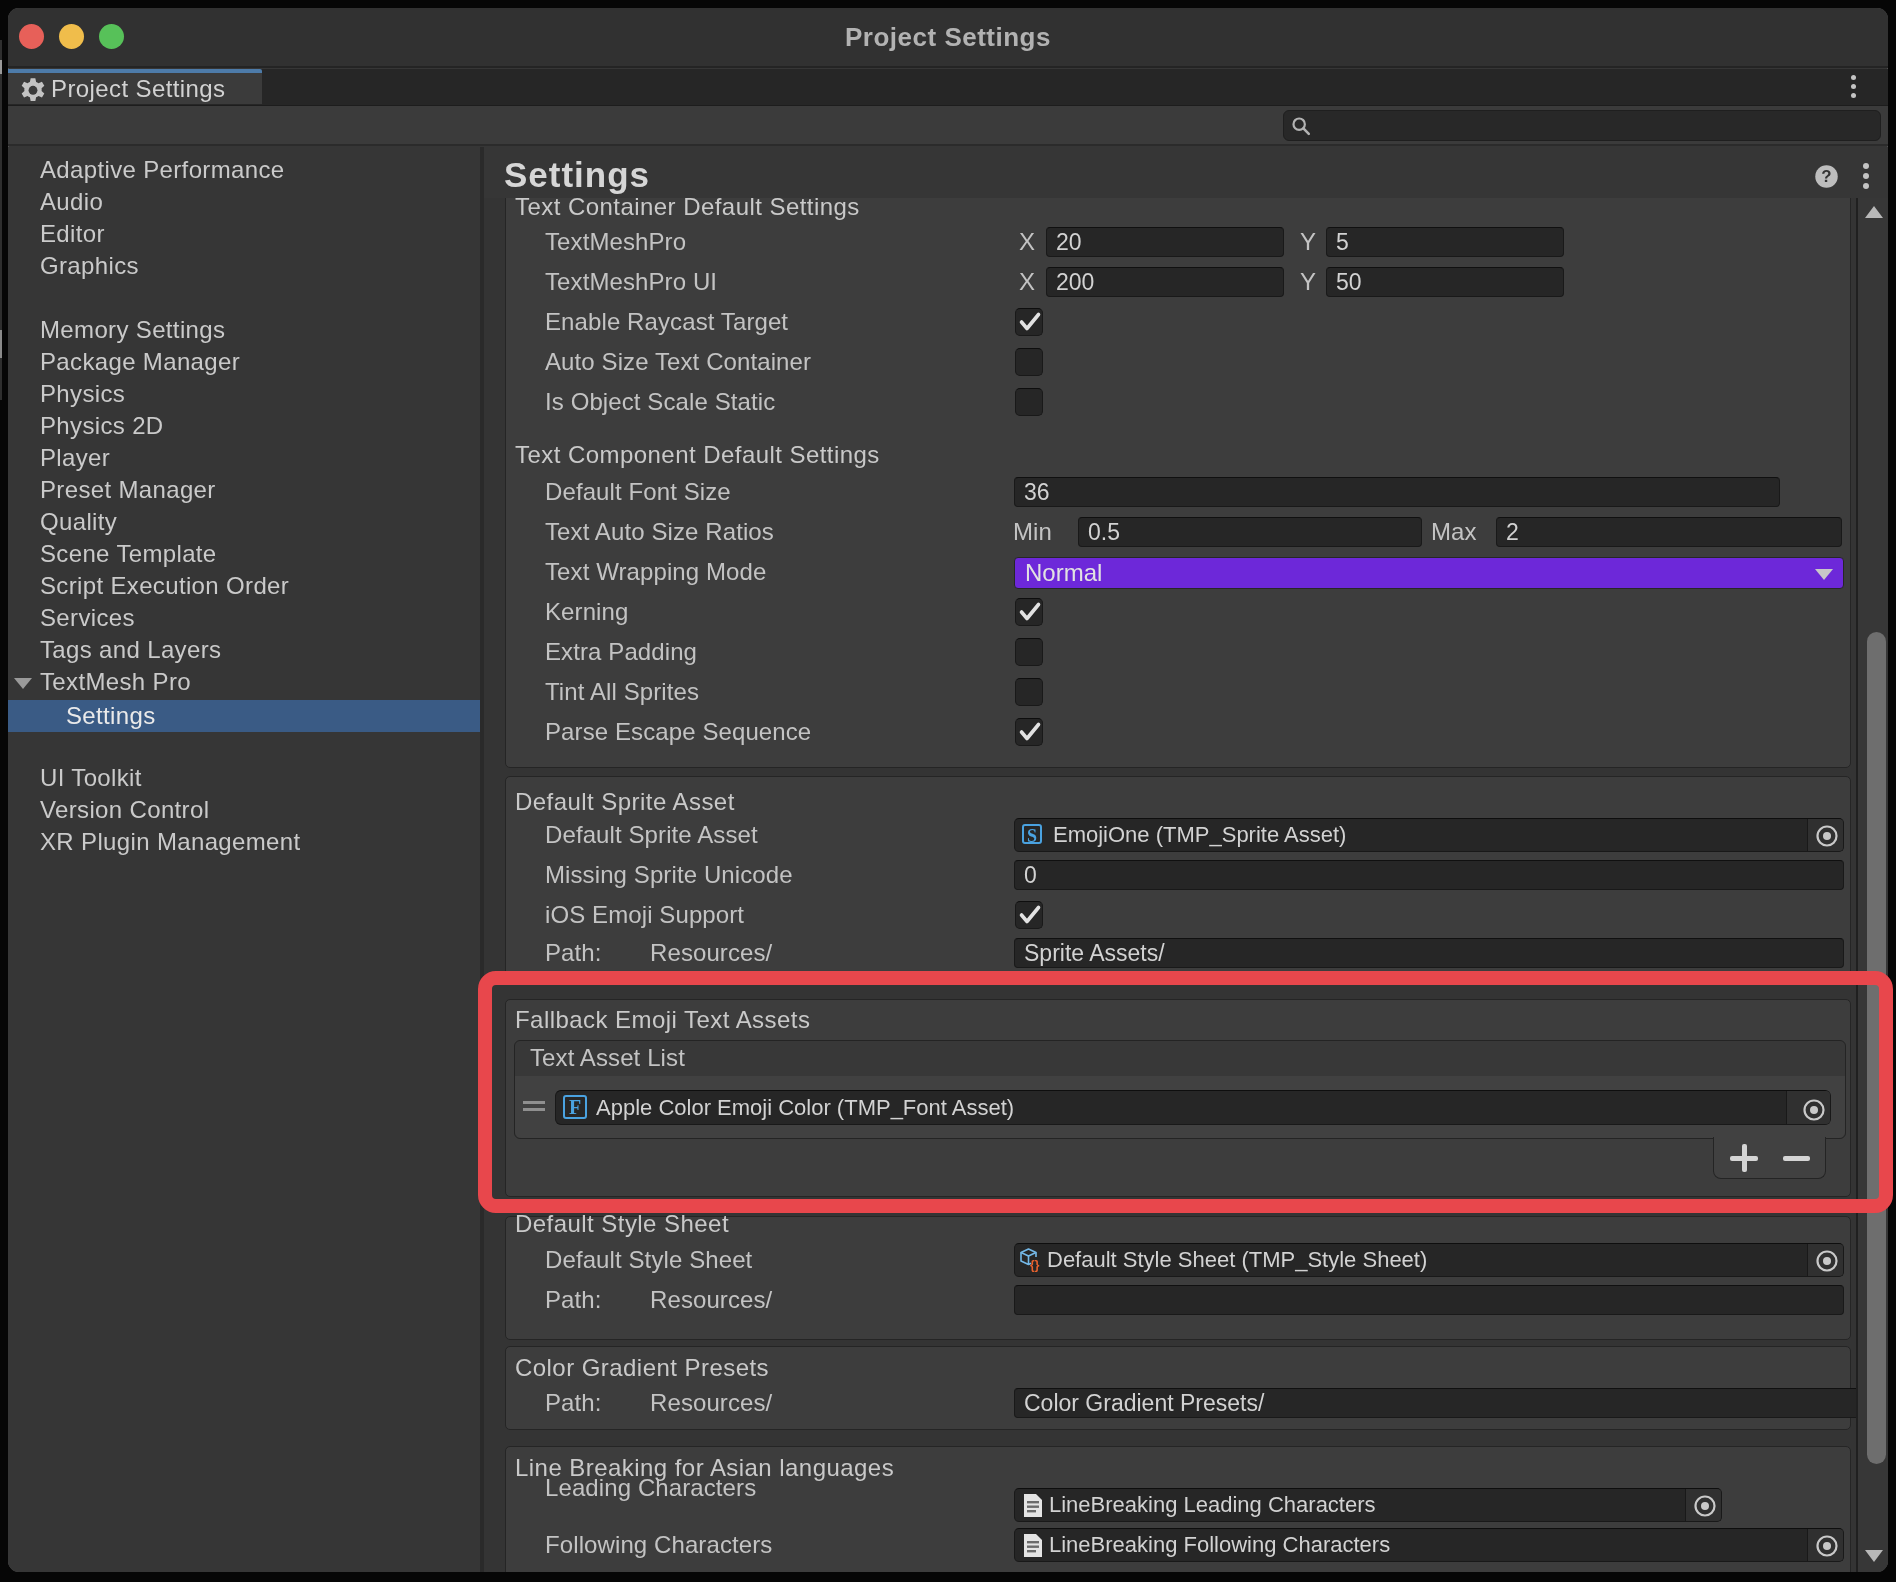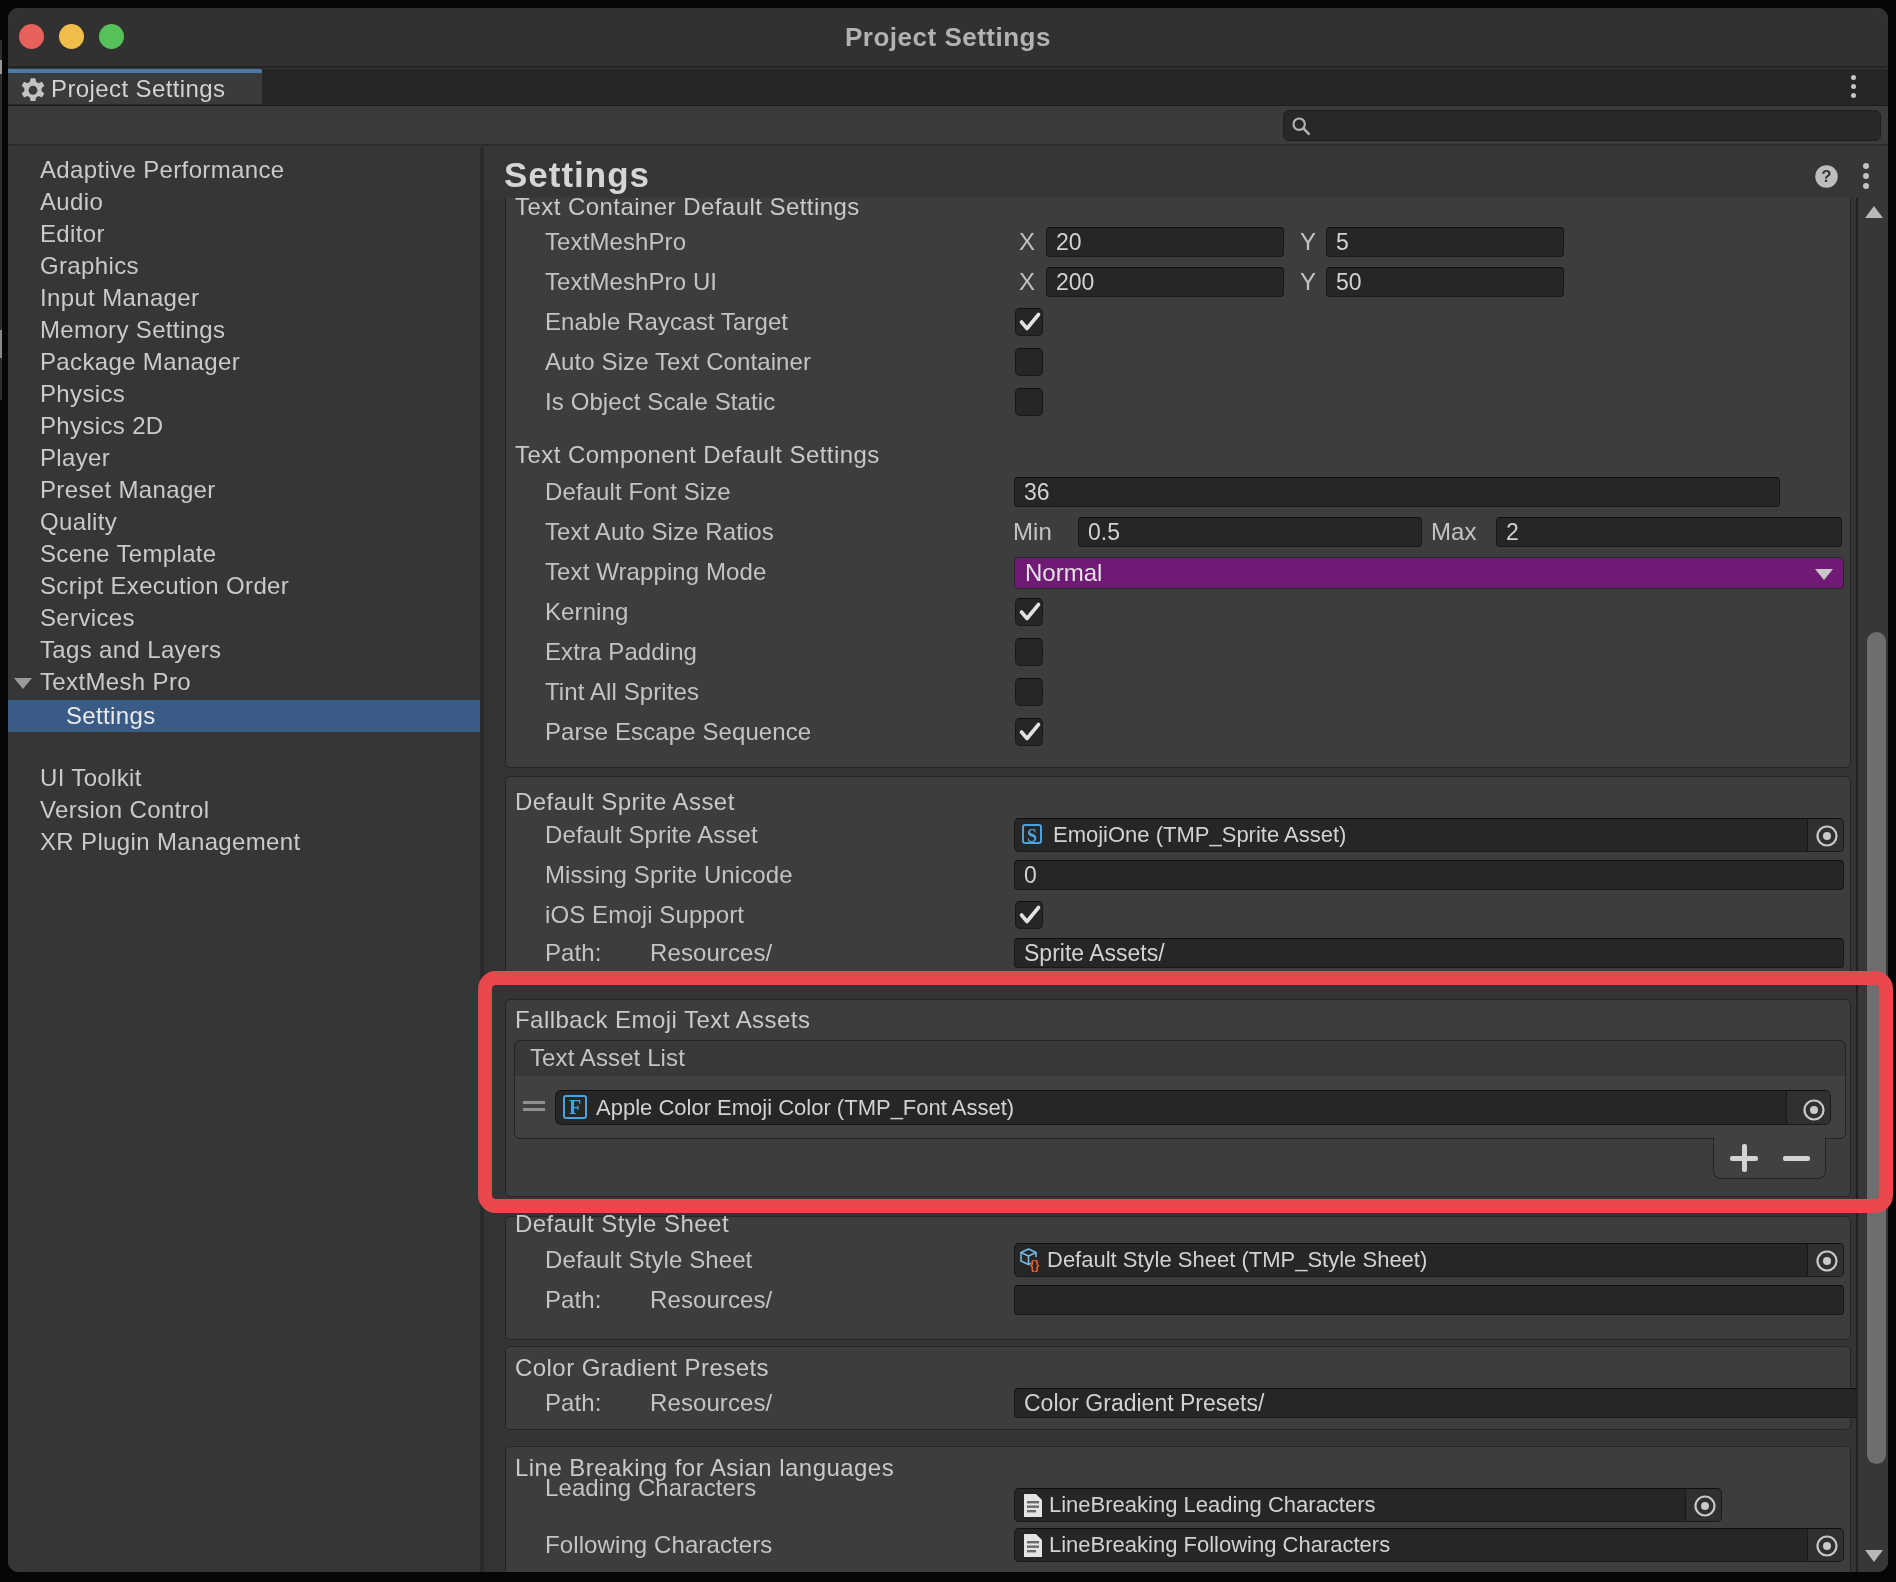--- a/index.html
+++ b/index.html
@@ -30,21 +30,21 @@
 
 #sbar{position:absolute;left:1372px;top:51px;width:32px;height:1374px;background:#373737;border-left:2px solid #202020}
 #sthumb{position:absolute;left:9px;top:434px;width:19px;height:832px;background:#6e6e6e;border-radius:10px}
 
 .box{position:absolute;left:21px;width:1346px;background:#3d3d3d;border:1px solid #252525;border-radius:5px}
 .bhead{position:absolute;left:10px;font-size:24px;font-weight:normal;color:#c9c9c9;letter-spacing:0.45px;white-space:nowrap}
 .lbl{position:absolute;font-size:24px;color:#c3c3c3;letter-spacing:0.1px;white-space:nowrap}
 .fld{position:absolute;height:30px;background:#262626;border:1px solid #191919;border-top-color:#101010;border-radius:4px;font-size:23px;color:#d2d2d2;line-height:28px;padding-left:9px;white-space:nowrap}
 .chk{position:absolute;width:28px;height:28px;background:#262626;border:1px solid #191919;border-top-color:#0e0e0e;border-radius:5px}
 .chk svg{position:absolute;left:1px;top:1px}
-.drop{position:absolute;height:32px;background:#701a75;border:1px solid #272727;border-radius:4px;font-size:24px;color:#e2e2e2;line-height:30px;padding-left:10px}
+.drop{position:absolute;height:32px;background:#6d28d9;border:1px solid #272727;border-radius:4px;font-size:24px;color:#e2e2e2;line-height:30px;padding-left:10px}
 .dtri{position:absolute;width:0;height:0;border-left:9px solid transparent;border-right:9px solid transparent;border-top:11px solid #c8c8c8}
 .obj{position:absolute;height:34px;background:#262626;border:1px solid #191919;border-top-color:#0e0e0e;border-radius:5px;font-size:22px;color:#d2d2d2;line-height:32px;white-space:nowrap}
 .picker{position:absolute;right:0;top:0;width:36px;height:32px;background:#303030;border-left:1px solid #191919;border-radius:0 4px 4px 0}
 .picker svg{position:absolute;left:6px;top:4px}
 
 #redbox{position:absolute;left:478px;top:971px;width:1415px;height:242px;border:14px solid #e8474c;border-radius:18px;z-index:50}
 </style>
 </head>
 <body>
 <div id="win">
@@ -74,21 +74,20 @@
           <circle cx="10" cy="10" r="6.2" fill="none" stroke="#b2b2b2" stroke-width="2.4"></circle>
           <line x1="14.6" y1="14.6" x2="20.5" y2="20.5" stroke="#b2b2b2" stroke-width="2.8" stroke-linecap="round"></line>
         </svg>
     </div>
   </div>
   <div id="sidebar">
 <div class="sitem" style="top:7px">Adaptive Performance</div>
 <div class="sitem" style="top:39px">Audio</div>
 <div class="sitem" style="top:71px">Editor</div>
 <div class="sitem" style="top:103px">Graphics</div>
-<div class="sitem" style="top:135px">Input Manager</div>
 <div class="sitem" style="top:167px">Memory Settings</div>
 <div class="sitem" style="top:199px">Package Manager</div>
 <div class="sitem" style="top:231px">Physics</div>
 <div class="sitem" style="top:263px">Physics 2D</div>
 <div class="sitem" style="top:327px">Preset Manager</div>
 <div class="sitem" style="top:295px">Player</div>
 <div class="sitem" style="top:359px">Quality</div>
 <div class="sitem" style="top:391px">Scene Template</div>
 <div class="sitem" style="top:455px">Services</div>
 <div class="sitem" style="top:423px">Script Execution Order</div>

